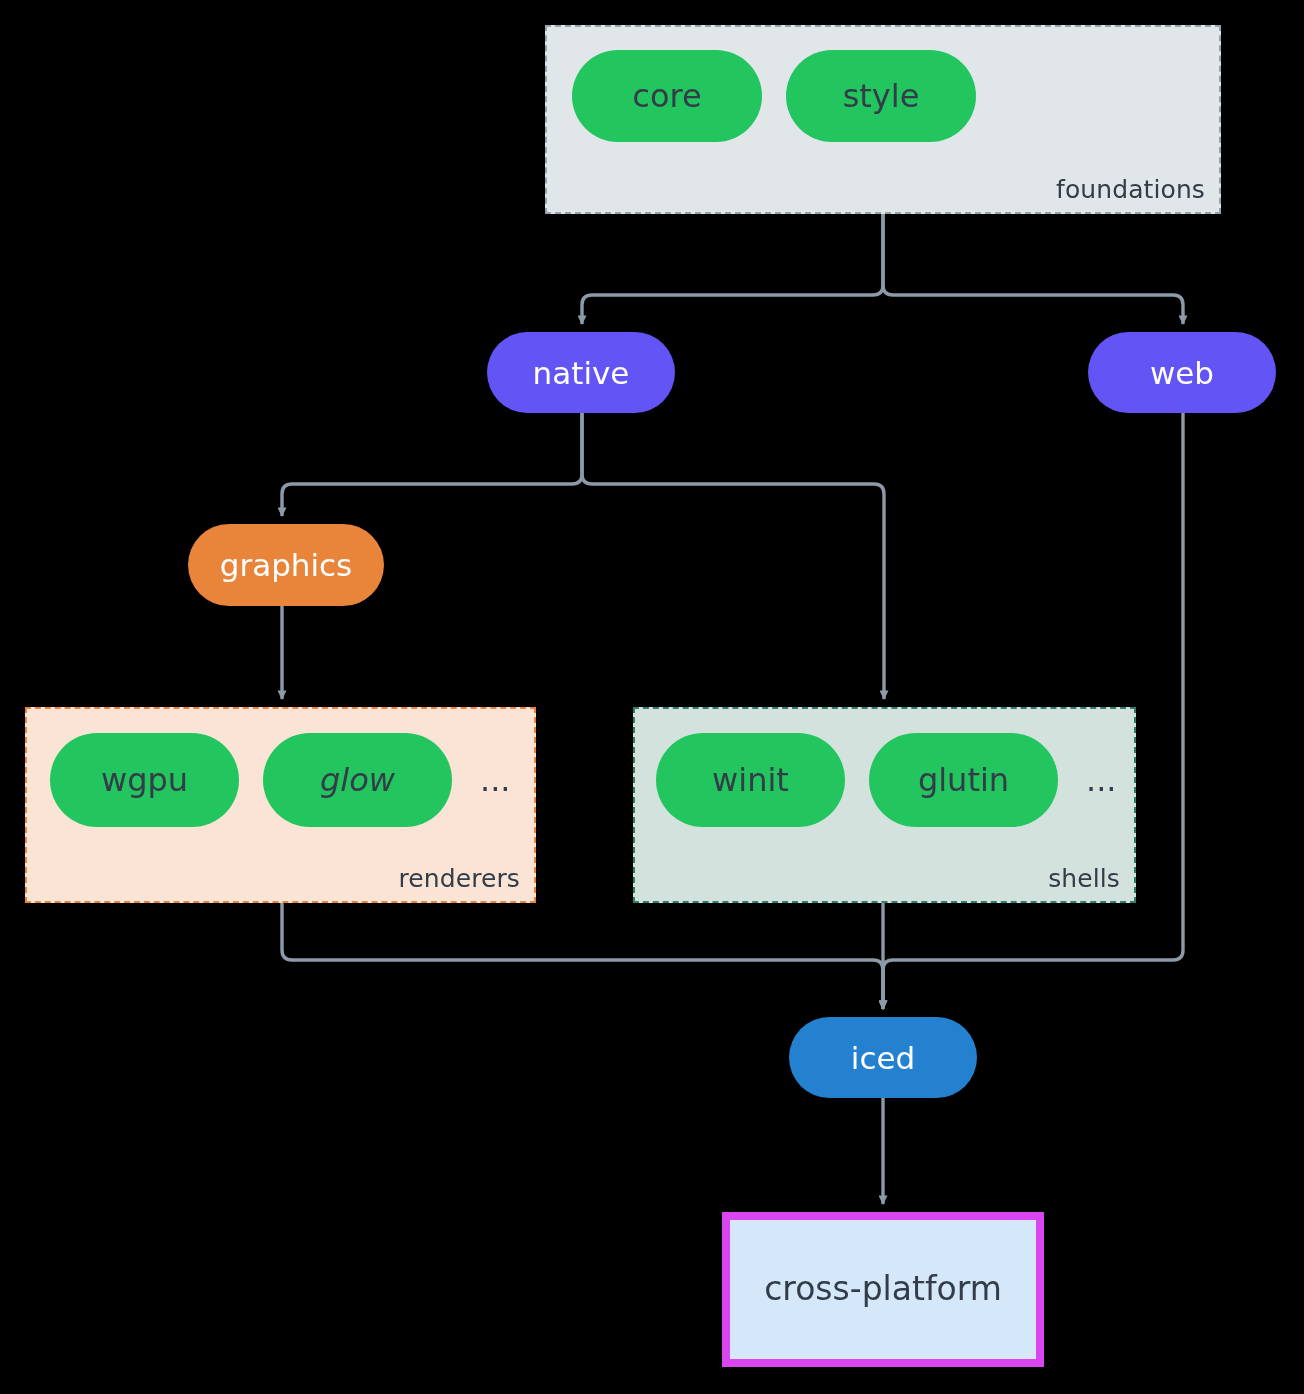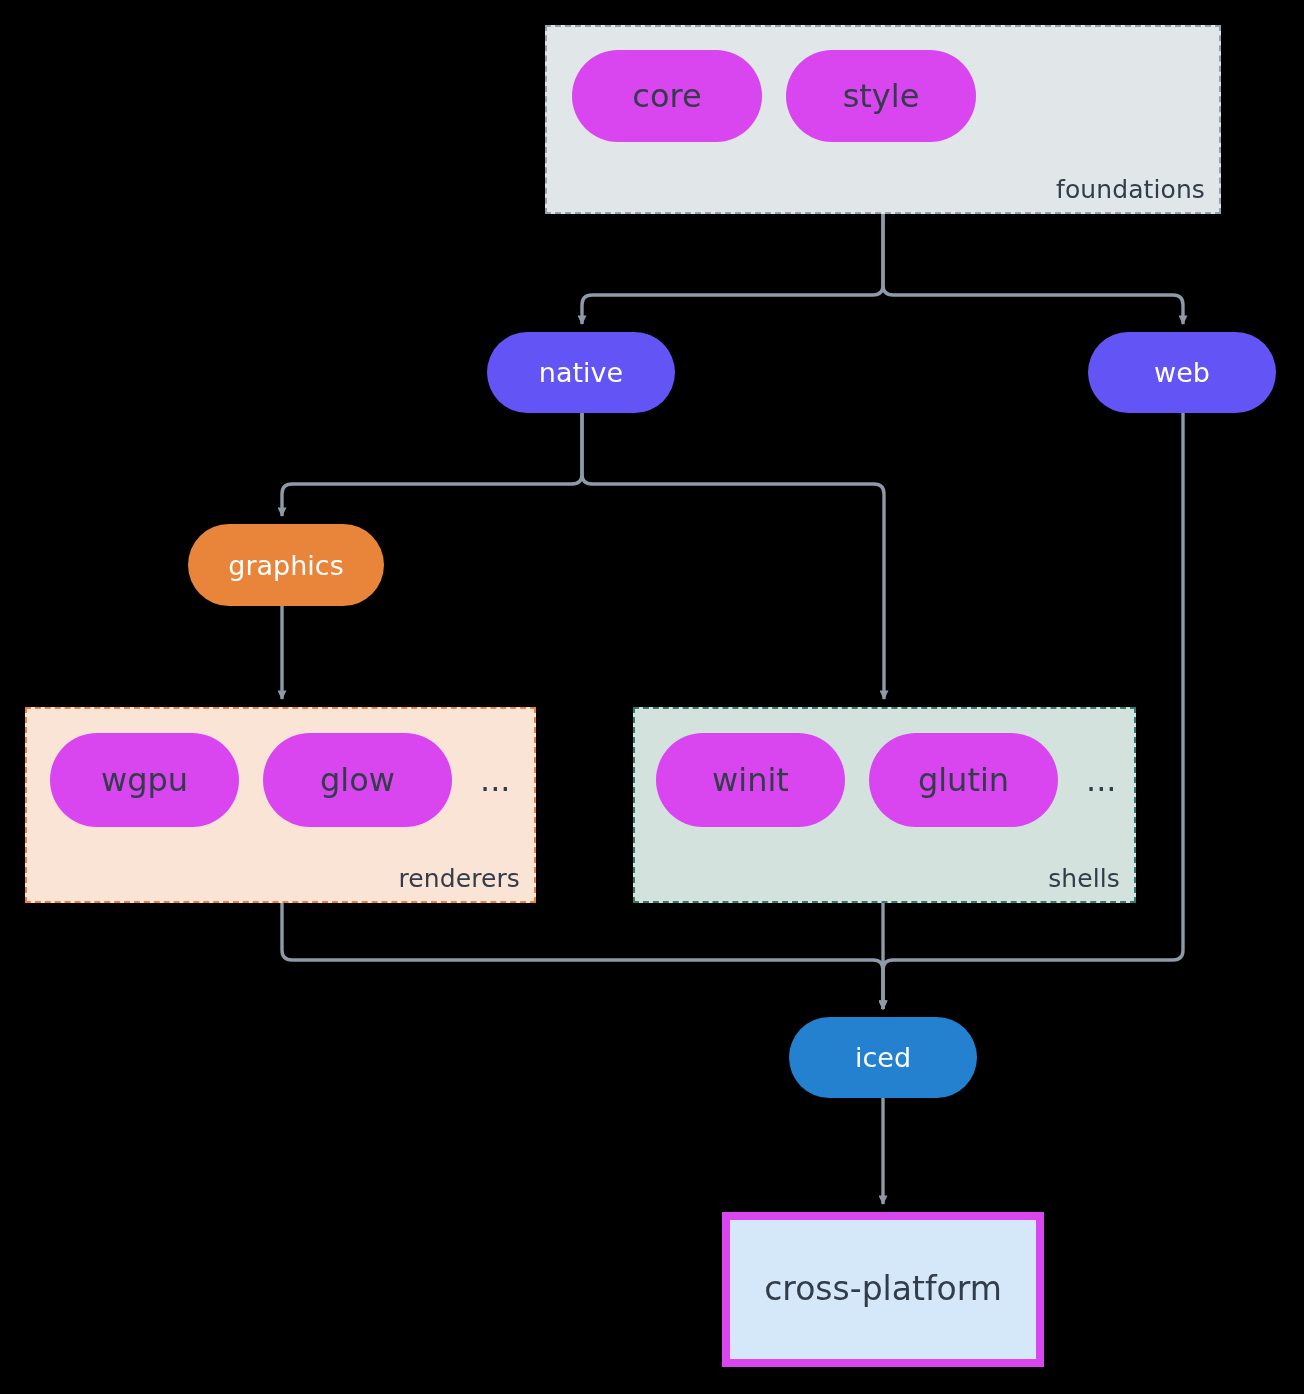--- a/index.html
+++ b/index.html
@@ -36,21 +36,21 @@
     color: #333d49;
     letter-spacing: 0.1px;
     white-space: nowrap;
   }
   .pill-row {
     position: absolute;
     display: flex;
     align-items: center;
   }
   .pill {
-    background: #d946ef;
+    background: #22c55e;
     border-radius: 999px;
     display: flex;
     align-items: center;
     justify-content: center;
     color: #333d49;
     font-size: 32px;
     box-sizing: border-box;
     white-space: nowrap;
   }
   .ellipsis {
@@ -61,21 +61,21 @@
     padding-right: 4px;
     white-space: nowrap;
   }
   .stadium {
     position: absolute;
     display: flex;
     align-items: center;
     justify-content: center;
     border-radius: 999px;
     color: #ffffff;
-    font-size: 27px;
+    font-size: 31px;
     box-sizing: border-box;
     white-space: nowrap;
   }
   .rect-node {
     position: absolute;
     display: flex;
     flex-direction: column;
     align-items: center;
     justify-content: center;
     box-sizing: border-box;
@@ -107,21 +107,21 @@
   #row-foundations .pill { height: 92px; }
   #row-renderers { left: 50px; top: 733px; gap: 24px; }
   #row-renderers .pill { height: 94px; }
   #row-shells { left: 656px; top: 733px; gap: 24px; }
   #row-shells .pill { height: 94px; }
 
   .pill.w-core    { width: 190px; }
   .pill.w-futures { width: 190px; }
   .pill.w-style   { width: 190px; }
   .pill.w-wgpu    { width: 189px; }
-  .pill.w-glow    { width: 189px; }
+  .pill.w-glow    { width: 189px; font-style: italic; }
   .pill.w-winit   { width: 189px; }
   .pill.w-glutin  { width: 189px; }
 
   
   #node-native   { left: 487px; top: 332px; width: 188px; height: 81px; background: #6355f5; }
   #node-web      { left: 1088px; top: 332px; width: 188px; height: 81px; background: #6355f5; }
   #node-graphics { left: 188px; top: 524px; width: 196px; height: 82px; background: #e8853b; }
   #node-iced     { left: 789px; top: 1017px; width: 188px; height: 81px; background: #2481d0; }
   #node-app {
     left: 722px; top: 1212px; width: 322px; height: 155px;

